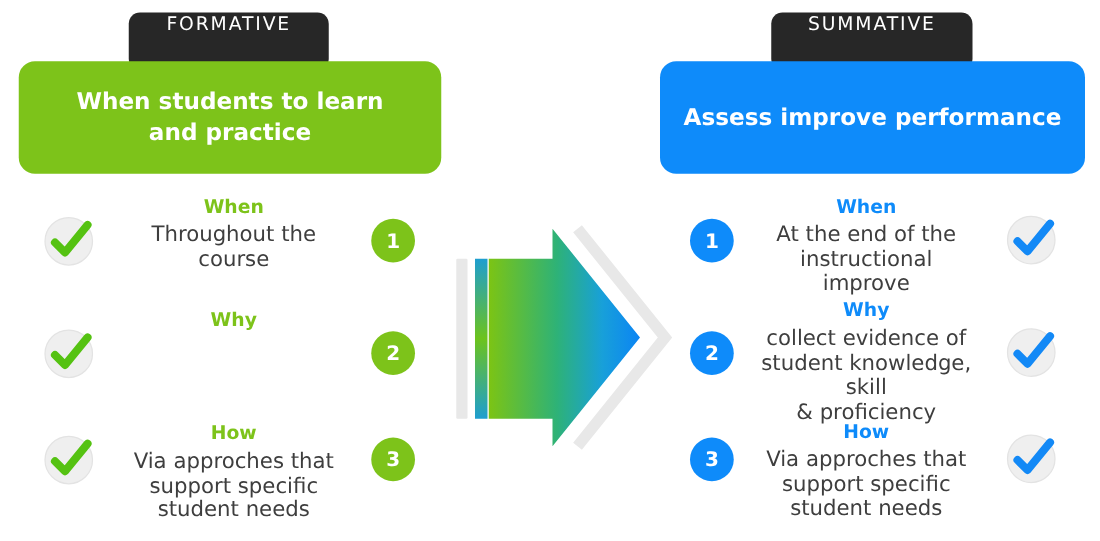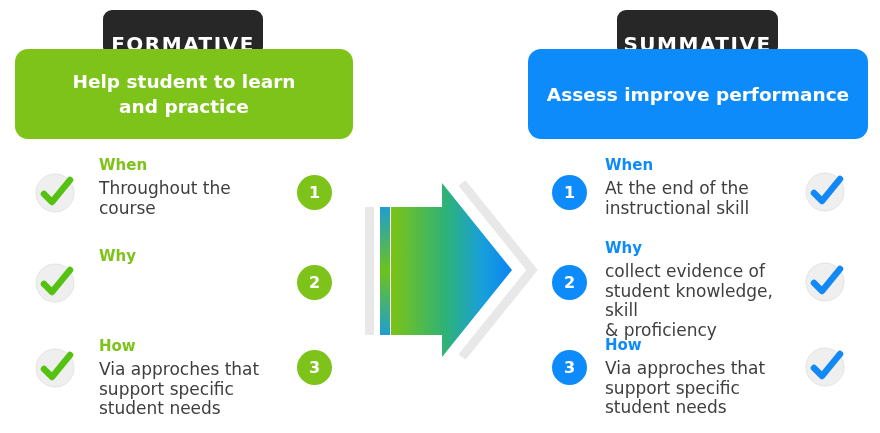--- a/index.html
+++ b/index.html
@@ -8,33 +8,33 @@
     --tab-bg:#272727; --body-text:#3e3e3e; --gray:#e8e8e8;
   }
   *{box-sizing:border-box}
   body{margin:0;background:#ffffff}
   .canvas{
     position:relative;width:880px;height:433px;background:#ffffff;
     font-family:"DejaVu Sans","Liberation Sans",sans-serif;overflow:hidden;
   }
   .tab{
     position:absolute;top:10px;height:46px;background:var(--tab-bg);color:#fff;
-    border-radius:9px;display:flex;align-items:flex-end;justify-content:center;
-    font-weight:bold;font-size:20px;letter-spacing:1.5px;z-index:1;
+    border-radius:9px;display:flex;align-items:flex-start;justify-content:center;
+    font-weight:normal;font-size:15px;letter-spacing:1.5px;z-index:1;
   }
   .tab.formative{left:103px;width:160px}
   .tab.summative{left:617px;width:161px}
   .big-box{
     position:absolute;top:49px;height:90px;border-radius:13px;z-index:2;
     display:flex;align-items:center;justify-content:center;text-align:center;
     color:#fff;font-weight:bold;font-size:18.5px;line-height:25px;white-space:pre-line;
   }
   .big-box.green{left:15px;width:338px;background:var(--green)}
   .big-box.blue{left:528px;width:340px;background:var(--blue)}
-  .text-col{position:absolute;width:176px;text-align:left}
+  .text-col{position:absolute;width:176px;text-align:center}
   .text-col .heading{font-weight:bold;font-size:15px;line-height:19px;margin-bottom:4px}
   .text-col .body{font-size:17px;line-height:19.5px;color:var(--body-text);white-space:pre-line}
   .green-text{color:var(--green)}
   .blue-text{color:var(--blue)}
   .check{position:absolute;width:40px;height:40px}
   .check.green-check{color:var(--green-check)}
   .check.blue-check{color:var(--blue-check)}
   .badge{
     position:absolute;width:35px;height:35px;border-radius:50%;color:#fff;
     font-weight:bold;font-size:16px;display:flex;align-items:center;justify-content:center;
@@ -48,21 +48,21 @@
 </style>
 </head>
 <body>
 
 <div class="canvas">
 
   <div class="tab formative">
     <span>FORMATIVE</span>
   </div>
   <div class="big-box green">
-    <span>Help student to learn
+    <span>When students to learn
 and practice</span>
   </div>
 
   <div class="text-col" style="left:99px;top:156px">
     <div class="heading green-text">When</div>
     <div class="body">Throughout the
 course</div>
   </div>
   <div class="text-col" style="left:99px;top:247px">
     <div class="heading green-text">Why</div>
@@ -114,21 +114,21 @@
   <div class="tab summative">
     <span>SUMMATIVE</span>
   </div>
   <div class="big-box blue">
     <span>Assess improve performance</span>
   </div>
 
   <div class="text-col" style="left:605px;top:156px">
     <div class="heading blue-text">When</div>
     <div class="body">At the end of the
-instructional skill</div>
+instructional improve</div>
   </div>
   <div class="text-col" style="left:605px;top:239px">
     <div class="heading blue-text">Why</div>
     <div class="body">collect evidence of
 student knowledge, skill
 &amp; proficiency</div>
   </div>
   <div class="text-col" style="left:605px;top:336px">
     <div class="heading blue-text">How</div>
     <div class="body">Via approches that

